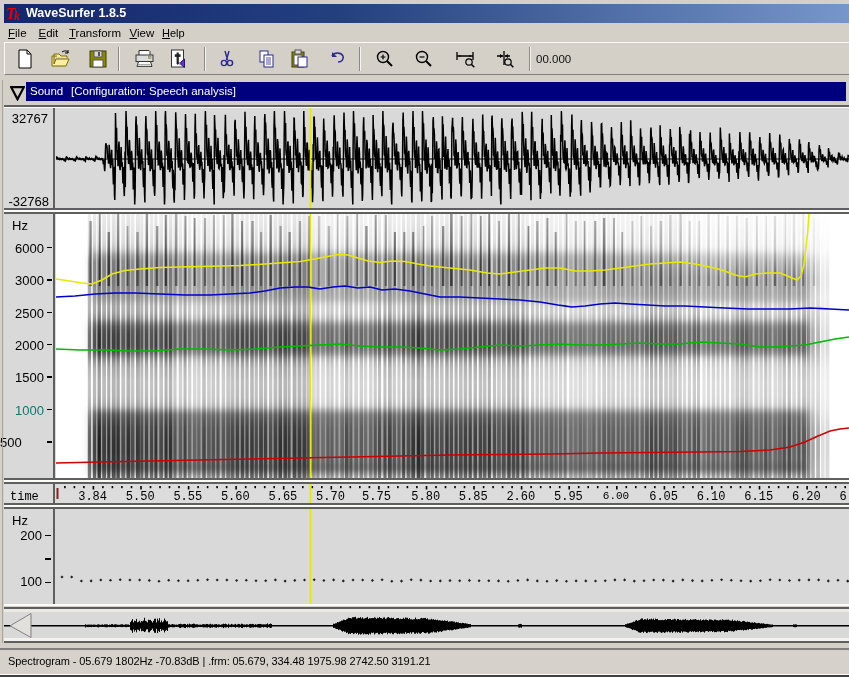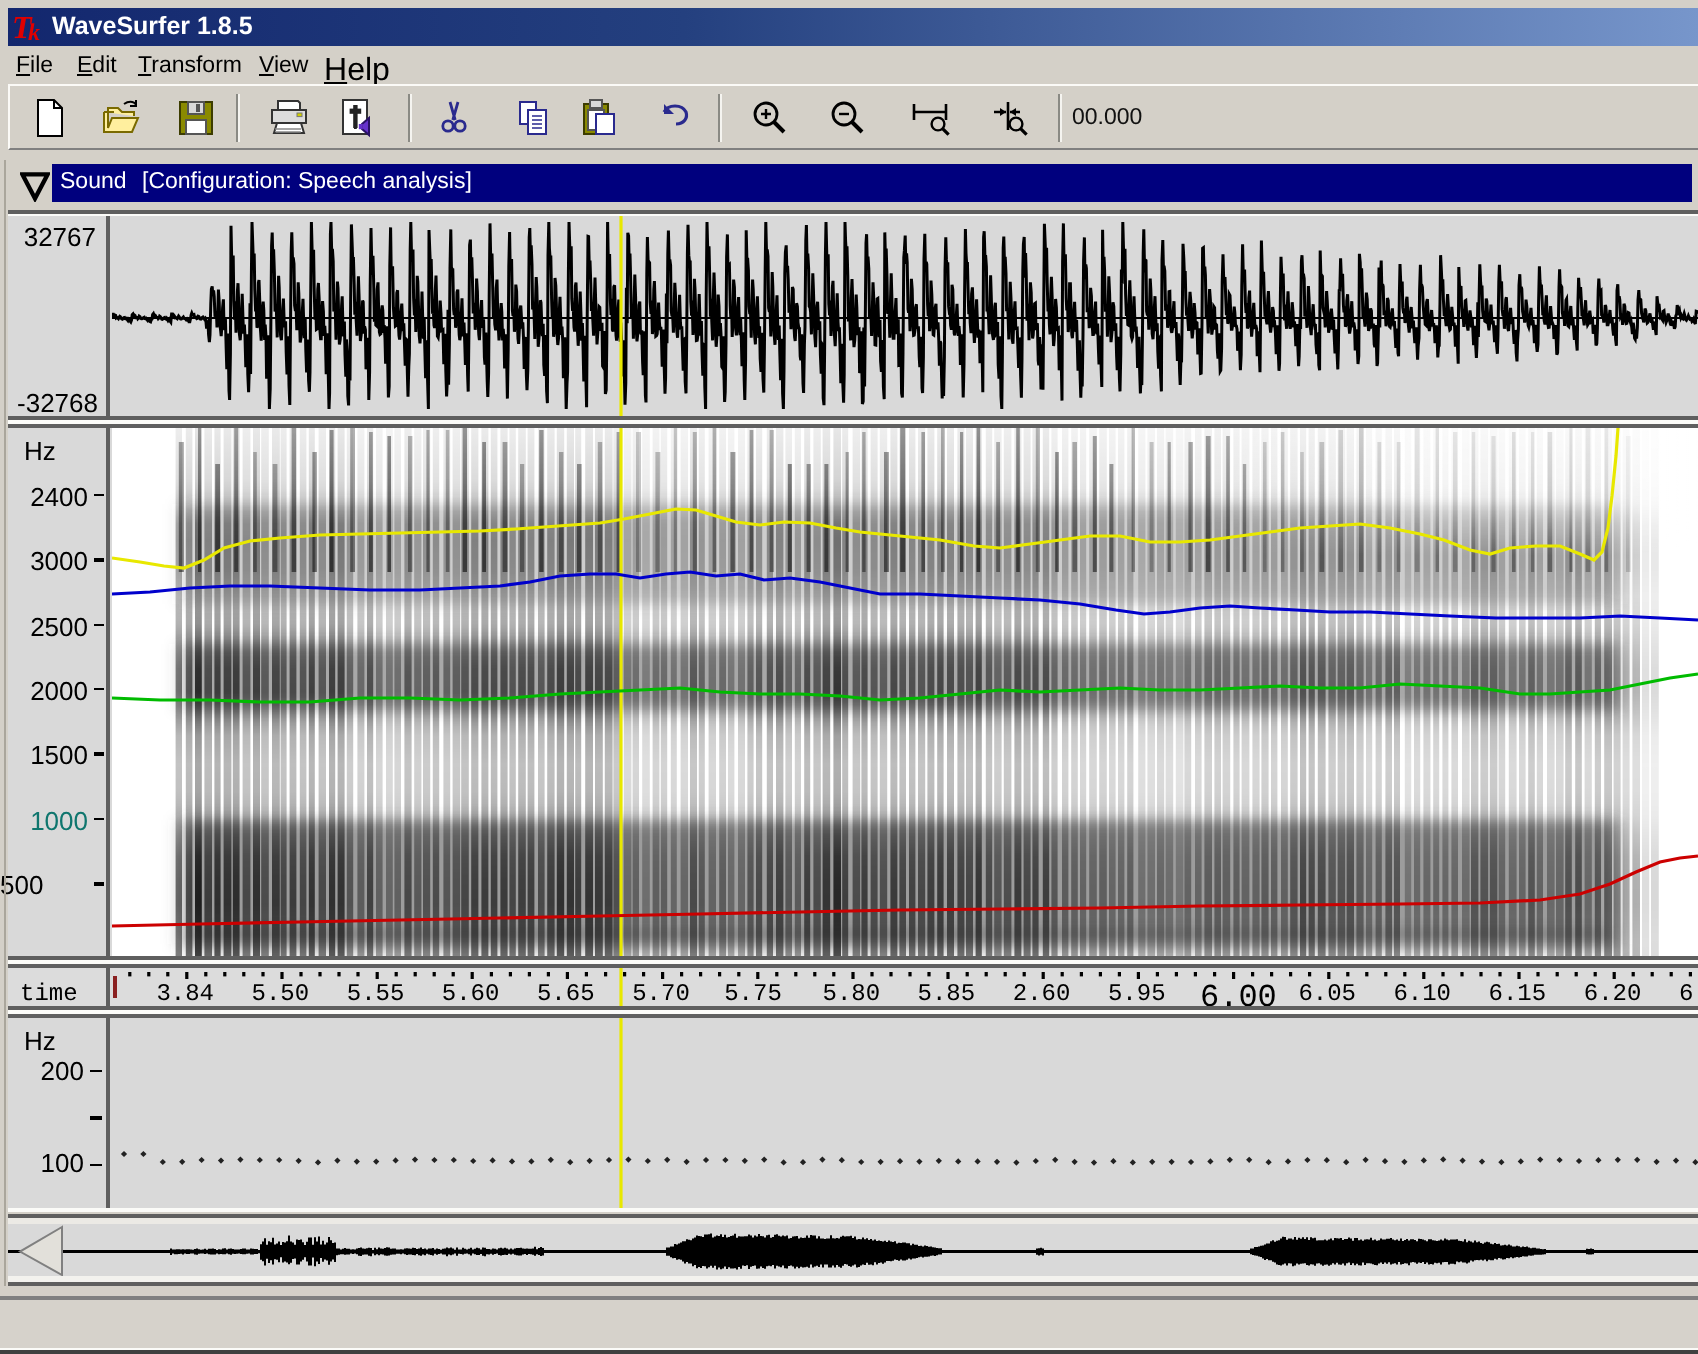--- a/index.html
+++ b/index.html
@@ -9,21 +9,21 @@
 <div class="abs" style="left:4px;top:4px;width:845px;height:19px;background:linear-gradient(to right,#13276e,#24407f 40%,#7796cb);"></div>
 <svg class="abs" style="left:6px;top:5px;" width="17" height="17" viewBox="0 0 17 17">
 <text x="0" y="14" font-family="Liberation Serif,serif" font-style="italic" font-weight="bold" font-size="16" fill="#e00000">T</text>
 <text x="8" y="15" font-family="Liberation Serif,serif" font-style="italic" font-weight="bold" font-size="12" fill="#e00000">k</text>
 </svg>
 <div class="abs" style="left:26px;top:6px;font-size:12.5px;font-weight:bold;color:#fff;">WaveSurfer 1.8.5</div>
 <div class="abs" style="left:8px;top:27px;font-size:11.5px;color:#000;"><span style="text-decoration:underline">F</span>ile</div>
     <div class="abs" style="left:38.5px;top:27px;font-size:11.5px;color:#000;"><span style="text-decoration:underline">E</span>dit</div>
     <div class="abs" style="left:69px;top:27px;font-size:11.5px;color:#000;"><span style="text-decoration:underline">T</span>ransform</div>
     <div class="abs" style="left:129.5px;top:27px;font-size:11.5px;color:#000;"><span style="text-decoration:underline">V</span>iew</div>
-    <div class="abs" style="left:162px;top:27px;font-size:16px;color:#000;text-align:center;"><span style="text-decoration:underline">H</span>elp</div>
+    <div class="abs" style="left:162px;top:27px;font-size:11px;color:#000;text-align:center;"><span style="text-decoration:underline">H</span>elp</div>
 <div class="abs" style="left:4px;top:42px;width:845px;height:31px;background:#d4d0c8;border-top:1px solid #fbfaf7;border-left:1px solid #fbfaf7;border-bottom:1px solid #808080;"></div>
 <div class="abs" style="left:118px;top:47px;width:1px;height:24px;background:#8a8a84;"></div>
     <div class="abs" style="left:119px;top:47px;width:1px;height:24px;background:#f5f4f0;"></div>
     <div class="abs" style="left:204px;top:47px;width:1px;height:24px;background:#8a8a84;"></div>
     <div class="abs" style="left:205px;top:47px;width:1px;height:24px;background:#f5f4f0;"></div>
     <div class="abs" style="left:358.5px;top:47px;width:1px;height:24px;background:#8a8a84;"></div>
     <div class="abs" style="left:359.5px;top:47px;width:1px;height:24px;background:#f5f4f0;"></div>
     <div class="abs" style="left:529px;top:47px;width:1px;height:24px;background:#8a8a84;"></div>
     <div class="abs" style="left:530px;top:47px;width:1px;height:24px;background:#f5f4f0;"></div>
     <svg class="abs" style="left:13.7px;top:48px;" width="22" height="22" viewBox="0 0 22 22">
@@ -116,21 +116,21 @@
 <line x1="0" y1="51" x2="793" y2="51" stroke="#000" stroke-width="1"></line>
 <path d="M0.0 51.3L0.3 49.1L0.7 49.1L1.0 49.9L1.4 49.5L1.8 49.7L2.1 51.0L2.5 50.7L2.8 51.0L3.2 51.4L3.5 50.8L3.9 50.2L4.2 50.4L4.5 51.1L4.9 51.5L5.2 51.6L5.6 51.1L5.9 50.8L6.3 50.7L6.6 51.3L7.0 51.4L7.3 51.2L7.7 51.9L8.0 52.3L8.4 51.5L8.7 51.8L9.1 52.6L9.4 53.0L9.8 51.9L10.1 49.4L10.5 49.0L10.8 49.7L11.2 49.5L11.5 49.7L11.9 50.8L12.2 50.7L12.6 50.7L12.9 51.4L13.3 51.0L13.6 50.1L14.0 50.4L14.3 51.1L14.7 51.4L15.0 51.4L15.4 51.2L15.7 50.8L16.1 50.6L16.4 51.3L16.8 51.4L17.1 51.2L17.5 51.8L17.8 52.2L18.2 51.6L18.6 51.5L18.9 52.7L19.3 52.9L19.6 51.9L20.0 51.6L20.3 49.3L20.7 48.8L21.0 49.7L21.4 49.5L21.7 49.7L22.1 50.6L22.4 50.7L22.8 50.7L23.1 51.3L23.5 50.9L23.8 50.1L24.2 50.4L24.5 51.0L24.9 51.6L25.2 51.7L25.6 51.4L25.9 50.9L26.3 50.7L26.6 51.3L27.0 51.5L27.3 51.1L27.7 51.8L28.0 52.3L28.4 51.7L28.7 51.4L29.1 52.7L29.4 53.1L29.8 49.0L30.1 49.0L30.5 49.9L30.8 49.5L31.2 50.0L31.5 50.9L31.9 50.8L32.2 51.1L32.6 51.4L32.9 50.8L33.3 50.0L33.6 50.4L34.0 51.2L34.3 51.5L34.7 51.5L35.0 51.2L35.4 50.8L35.7 50.5L36.1 51.2L36.4 51.3L36.8 51.3L37.1 52.0L37.5 52.1L37.8 51.4L38.2 51.7L38.5 52.9L38.9 52.9L39.2 51.6L39.6 49.3L39.9 48.5L40.3 49.4L40.6 49.5L41.0 49.3L41.3 50.8L41.7 50.8L42.0 50.7L42.4 51.3L42.7 51.2L43.1 50.1L43.4 50.2L43.8 50.8L44.1 51.5L44.5 51.6L44.8 51.4L45.2 50.7L45.5 50.5L45.9 51.0L46.2 51.5L46.6 51.1L46.9 51.9L47.3 56.3L47.6 54.1L48.0 53.3L48.3 59.5L48.7 63.1L49.0 59.3L49.4 43.7L49.7 36.5L50.1 35.2L50.4 40.0L50.8 37.2L51.1 40.0L51.5 50.3L51.8 49.7L52.2 47.6L52.5 55.7L52.9 48.5L53.2 36.8L53.6 43.0L53.9 53.9L54.3 57.2L54.6 60.1L55.0 53.8L55.3 45.9L55.7 41.7L56.0 55.1L56.4 57.0L56.7 51.3L57.1 66.5L57.4 76.6L57.8 58.8L58.1 62.6L58.5 87.4L58.8 92.0L59.2 68.9L59.5 4.9L59.9 24.0L60.2 23.6L60.6 19.7L60.9 42.4L61.3 51.9L61.6 42.6L62.0 58.3L62.3 54.6L62.7 37.5L63.0 33.6L63.4 45.3L63.7 58.9L64.1 62.1L64.4 57.9L64.8 51.4L65.1 38.9L65.5 51.8L65.8 58.8L66.2 54.3L66.5 60.3L66.9 75.6L67.2 64.1L67.6 59.1L67.9 79.1L68.3 88.1L68.6 78.0L69.0 43.6L69.3 79.0L69.7 29.1L70.0 3.0L70.4 14.6L70.7 24.2L71.1 18.7L71.4 36.9L71.8 47.7L72.1 45.4L72.5 55.8L72.8 55.2L73.2 33.3L73.5 32.0L73.9 43.3L74.2 56.4L74.6 62.3L74.9 57.2L75.2 47.5L75.6 42.8L75.9 47.2L76.3 62.0L76.6 54.3L77.0 60.3L77.3 81.4L77.7 69.4L78.0 59.6L78.4 76.6L78.7 96.5L79.1 86.4L79.4 57.1L79.8 14.9L80.1 8.3L80.5 25.2L80.8 16.7L81.2 28.7L81.5 47.8L81.9 46.4L82.2 47.2L82.6 60.7L82.9 46.7L83.3 29.9L83.6 35.8L84.0 54.2L84.3 59.9L84.7 62.1L85.0 55.7L85.4 45.9L85.7 41.3L86.1 53.5L86.4 55.7L86.8 52.7L87.1 68.1L87.5 79.2L87.8 60.1L88.2 64.0L88.5 84.7L88.9 94.5L89.2 60.6L89.6 17.7L89.9 8.1L90.3 23.5L90.6 20.7L91.0 23.8L91.3 44.7L91.7 47.5L92.0 44.2L92.4 57.1L92.7 49.5L93.1 33.2L93.4 38.5L93.8 52.8L94.1 63.2L94.5 60.9L94.8 57.0L95.2 47.0L95.5 41.4L95.9 55.0L96.2 61.1L96.6 51.3L96.9 66.8L97.3 78.2L97.6 61.8L98.0 65.1L98.3 82.4L98.7 87.9L99.0 78.0L99.4 34.7L99.7 3.0L100.1 19.1L100.4 24.9L100.8 16.9L101.1 36.8L101.5 51.9L101.8 41.7L102.2 56.7L102.5 56.5L102.9 36.6L103.2 33.5L103.6 41.9L103.9 56.5L104.3 61.4L104.6 61.4L105.0 47.4L105.3 42.6L105.7 47.8L106.0 60.0L106.4 54.9L106.7 60.3L107.1 79.1L107.4 69.3L107.8 58.6L108.1 77.4L108.5 96.5L108.8 88.5L109.2 9.0L109.5 3.0L109.9 20.6L110.2 16.4L110.6 22.6L110.9 47.8L111.3 44.4L111.6 44.7L112.0 61.8L112.3 45.7L112.7 32.8L113.0 36.0L113.4 53.6L113.7 64.2L114.1 61.8L114.4 57.6L114.8 44.9L115.1 40.2L115.5 57.2L115.8 60.2L116.2 52.8L116.5 69.4L116.9 80.4L117.2 61.7L117.6 67.3L117.9 90.1L118.3 94.7L118.6 72.9L119.0 82.3L119.3 44.1L119.7 4.2L120.0 12.2L120.4 22.9L120.7 20.5L121.1 34.4L121.4 49.4L121.8 42.9L122.1 52.4L122.5 59.8L122.8 45.3L123.2 30.2L123.5 39.0L123.9 52.6L124.2 62.5L124.6 59.3L124.9 54.1L125.3 42.3L125.6 42.9L126.0 58.8L126.3 55.2L126.7 56.9L127.0 76.6L127.4 73.5L127.7 60.9L128.1 67.4L128.4 92.0L128.8 78.1L129.1 35.1L129.5 6.0L129.8 20.6L130.2 29.3L130.5 19.9L130.9 36.1L131.2 52.9L131.6 47.0L131.9 54.5L132.3 54.9L132.6 36.7L133.0 33.2L133.3 45.9L133.7 58.0L134.0 59.2L134.4 58.9L134.7 48.1L135.1 44.7L135.4 47.2L135.8 58.4L136.1 54.6L136.5 61.2L136.8 73.8L137.2 69.0L137.5 55.1L137.9 75.1L138.2 90.7L138.6 85.1L138.9 24.9L139.3 5.7L139.6 27.7L140.0 27.8L140.3 25.2L140.7 45.6L141.0 50.4L141.4 48.2L141.7 55.1L142.1 54.8L142.4 38.5L142.8 37.1L143.1 51.5L143.5 59.8L143.8 61.8L144.2 57.6L144.5 47.9L144.9 43.8L145.2 51.0L145.6 57.6L145.9 53.7L146.3 65.8L146.6 74.8L147.0 61.5L147.3 61.8L147.7 79.3L148.0 90.4L148.4 75.4L148.7 68.7L149.1 17.0L149.4 3.0L149.8 21.5L150.1 21.1L150.5 16.7L150.8 41.0L151.2 49.7L151.5 41.6L151.9 58.0L152.2 52.5L152.6 29.9L152.9 32.8L153.3 47.4L153.6 59.7L154.0 63.7L154.3 57.9L154.7 50.1L155.0 37.8L155.4 53.1L155.7 61.4L156.1 51.0L156.4 65.9L156.8 81.1L157.1 66.3L157.5 62.1L157.8 82.5L158.2 96.5L158.5 7.0L158.9 17.6L159.2 25.0L159.6 21.5L159.9 35.9L160.3 48.9L160.6 45.1L161.0 54.7L161.3 56.0L161.7 36.3L162.0 29.8L162.4 45.9L162.7 60.0L163.1 60.7L163.4 57.9L163.8 51.9L164.1 42.3L164.5 49.0L164.8 58.2L165.2 57.1L165.5 56.9L165.9 74.1L166.2 66.9L166.6 58.9L166.9 77.1L167.3 90.2L167.6 83.4L168.0 46.9L168.3 84.4L168.7 63.7L169.0 26.0L169.4 6.7L169.7 25.7L170.1 26.7L170.4 26.8L170.8 46.6L171.1 49.5L171.5 46.0L171.8 55.9L172.2 51.5L172.5 38.1L172.9 36.8L173.2 49.5L173.6 59.5L173.9 62.1L174.3 59.4L174.6 50.0L175.0 41.1L175.3 52.5L175.7 60.2L176.0 53.3L176.4 64.2L176.7 74.5L177.1 65.6L177.4 58.6L177.8 79.3L178.1 87.8L178.5 55.1L178.8 14.5L179.2 11.8L179.5 29.1L179.9 20.7L180.2 30.8L180.6 48.7L180.9 43.4L181.3 45.7L181.6 56.9L182.0 50.5L182.3 31.3L182.7 37.8L183.0 51.0L183.4 59.3L183.7 62.1L184.1 53.1L184.4 47.5L184.8 42.0L185.1 54.1L185.5 55.8L185.8 51.6L186.2 70.7L186.5 74.3L186.9 58.3L187.2 67.2L187.6 82.5L187.9 90.5L188.3 78.7L188.6 39.9L189.0 3.7L189.3 18.6L189.7 22.4L190.0 18.8L190.4 37.1L190.7 50.8L191.1 45.2L191.4 54.2L191.8 57.1L192.1 36.2L192.5 31.8L192.8 45.4L193.2 56.5L193.5 62.2L193.9 58.5L194.2 49.3L194.6 43.5L194.9 47.9L195.3 62.2L195.6 56.4L196.0 61.2L196.3 76.2L196.7 70.4L197.0 59.2L197.4 75.6L197.7 91.3L198.1 66.2L198.4 25.3L198.8 8.0L199.1 26.9L199.5 23.8L199.8 21.5L200.2 47.3L200.5 49.9L200.9 46.8L201.2 57.9L201.6 54.1L201.9 34.3L202.3 37.6L202.6 51.3L203.0 61.3L203.3 63.9L203.7 56.3L204.0 46.8L204.4 44.8L204.7 50.3L205.1 56.3L205.4 53.1L205.8 62.2L206.1 76.5L206.5 61.1L206.8 61.2L207.2 80.1L207.5 87.1L207.9 77.2L208.2 54.7L208.6 10.7L208.9 6.0L209.3 24.3L209.6 14.6L210.0 24.4L210.3 46.7L210.7 43.6L211.0 48.2L211.4 61.5L211.7 45.8L212.1 30.5L212.4 35.5L212.8 50.9L213.1 65.4L213.5 61.1L213.8 56.5L214.2 42.1L214.5 43.3L214.9 54.9L215.2 60.1L215.6 53.9L215.9 74.5L216.3 80.0L216.6 59.5L217.0 68.0L217.3 87.5L217.7 93.6L218.0 19.5L218.4 3.0L218.7 16.0L219.1 21.8L219.4 19.8L219.8 41.1L220.1 51.0L220.5 46.6L220.8 60.4L221.2 57.8L221.5 31.0L221.9 34.8L222.2 45.1L222.6 60.3L222.9 64.5L223.3 60.8L223.6 48.9L224.0 40.4L224.3 50.3L224.7 59.4L225.0 55.3L225.4 63.2L225.7 81.1L226.1 66.1L226.4 60.6L226.8 80.9L227.1 96.5L227.5 83.9L227.8 77.8L228.2 28.6L228.5 3.0L228.9 15.8L229.2 24.1L229.6 15.1L229.9 41.2L230.3 47.5L230.6 44.8L231.0 55.7L231.3 57.8L231.7 34.9L232.0 33.3L232.4 45.0L232.7 56.7L233.1 64.9L233.4 59.3L233.8 47.4L234.1 37.8L234.5 50.0L234.8 62.3L235.2 53.5L235.5 64.3L235.9 82.7L236.2 72.7L236.6 59.9L236.9 78.9L237.3 95.6L237.6 50.4L238.0 10.2L238.3 10.3L238.7 28.9L239.0 22.3L239.4 34.1L239.7 47.5L240.1 44.8L240.4 51.7L240.8 59.9L241.1 43.9L241.5 30.8L241.8 41.3L242.2 53.2L242.5 64.2L242.9 58.5L243.2 54.7L243.6 45.4L243.9 45.7L244.3 57.3L244.6 56.3L245.0 53.4L245.3 75.0L245.7 75.7L246.0 57.5L246.4 69.2L246.7 89.0L247.1 87.1L247.4 62.8L247.8 3.0L248.1 20.4L248.5 24.0L248.8 19.0L249.2 42.6L249.5 49.5L249.9 41.4L250.2 56.9L250.6 57.7L250.9 35.4L251.3 34.6L251.6 45.1L252.0 59.6L252.3 62.3L252.7 59.2L253.0 47.8L253.4 41.8L253.7 48.0L254.1 62.9L254.4 53.3L254.8 62.2L255.1 80.2L255.5 65.1L255.8 62.2L256.2 80.2L256.5 94.3L256.9 83.3L257.2 35.9L257.6 53.6L257.9 8.4L258.3 10.0L258.6 23.7L259.0 18.8L259.3 30.6L259.7 51.3L260.0 45.6L260.4 47.2L260.7 61.3L261.1 42.4L261.4 29.3L261.8 40.6L262.1 56.6L262.5 62.7L262.8 59.7L263.2 54.8L263.5 44.6L263.9 42.8L264.2 58.0L264.6 59.1L264.9 57.1L265.3 73.1L265.6 79.6L266.0 57.7L266.3 66.2L266.7 89.8L267.0 93.2L267.4 28.7L267.7 10.5L268.1 24.0L268.4 22.7L268.8 23.3L269.1 43.0L269.5 48.9L269.8 42.3L270.2 59.0L270.5 56.3L270.9 36.8L271.2 32.5L271.6 45.0L271.9 60.1L272.3 59.8L272.6 59.0L273.0 50.9L273.3 43.3L273.7 53.0L274.0 57.0L274.4 55.5L274.7 58.9L275.1 75.3L275.4 63.1L275.8 56.8L276.1 75.3L276.5 88.8L276.8 80.8L277.2 38.8L277.5 63.6L277.9 19.3L278.2 7.3L278.6 23.6L278.9 21.7L279.3 24.7L279.6 47.5L280.0 50.1L280.3 48.9L280.7 58.3L281.0 49.0L281.4 33.4L281.7 38.9L282.1 50.8L282.4 57.5L282.8 60.9L283.1 53.6L283.5 49.0L283.8 39.4L284.2 53.1L284.5 56.8L284.9 55.2L285.2 64.8L285.6 77.4L285.9 61.7L286.3 61.4L286.6 82.9L287.0 88.7L287.3 65.6L287.7 18.7L288.0 4.4L288.4 19.7L288.7 22.5L289.1 22.7L289.4 42.8L289.8 49.8L290.1 42.3L290.5 59.5L290.8 54.8L291.2 31.4L291.5 36.5L291.9 51.5L292.2 62.3L292.6 62.2L292.9 59.9L293.3 49.2L293.6 39.0L294.0 54.0L294.3 59.8L294.7 52.5L295.0 67.8L295.4 79.9L295.7 64.1L296.1 64.4L296.4 85.3L296.8 96.5L297.1 41.3L297.5 3.0L297.8 14.7L298.2 24.6L298.5 15.2L298.9 32.7L299.2 50.4L299.6 41.4L299.9 52.9L300.3 62.2L300.6 42.7L301.0 28.3L301.4 39.8L301.7 57.2L302.1 65.4L302.4 61.0L302.8 53.9L303.1 39.3L303.5 45.0L303.8 60.1L304.2 53.5L304.5 59.0L304.9 75.4L305.2 75.9L305.6 60.1L305.9 75.3L306.3 93.0L306.6 88.1L307.0 63.7L307.3 20.5L307.7 9.2L308.0 27.9L308.4 24.6L308.7 24.3L309.1 45.0L309.4 50.9L309.8 45.2L310.1 60.5L310.5 52.5L310.8 31.8L311.2 35.5L311.5 50.7L311.9 57.1L312.2 59.6L312.6 56.2L312.9 45.4L313.3 40.5L313.6 52.5L314.0 59.6L314.3 50.8L314.7 62.9L315.0 75.1L315.4 61.4L315.7 58.1L316.1 82.3L316.4 92.0L316.8 72.0L317.1 7.1L317.5 24.5L317.8 20.9L318.2 27.2L318.5 45.2L318.9 49.1L319.2 46.1L319.6 60.9L319.9 48.7L320.3 31.8L320.6 36.5L321.0 50.5L321.3 59.5L321.7 64.2L322.0 53.2L322.4 45.6L322.7 40.2L323.1 52.4L323.4 61.0L323.8 55.1L324.1 71.4L324.5 77.9L324.8 58.4L325.2 65.5L325.5 81.5L325.9 88.3L326.2 67.1L326.6 26.6L326.9 3.0L327.3 20.1L327.6 16.7L328.0 20.1L328.3 45.9L328.7 48.0L329.0 45.0L329.4 60.2L329.7 51.1L330.1 28.0L330.4 35.2L330.8 53.2L331.1 59.3L331.5 64.4L331.8 56.8L332.2 45.9L332.5 39.6L332.9 56.0L333.2 62.0L333.6 54.8L333.9 67.9L334.3 82.1L334.6 65.8L335.0 61.4L335.3 88.6L335.7 96.5L336.0 77.3L336.4 28.6L336.7 18.0L337.1 14.7L337.4 25.9L337.8 24.9L338.1 31.5L338.5 48.3L338.8 46.7L339.2 46.5L339.5 56.6L339.9 45.2L340.2 35.5L340.6 36.6L340.9 53.1L341.3 60.5L341.6 62.5L342.0 55.0L342.3 43.6L342.7 45.2L343.0 53.3L343.4 56.1L343.7 56.2L344.1 70.2L344.4 72.2L344.8 59.1L345.1 65.6L345.5 83.9L345.8 88.5L346.2 64.4L346.5 55.5L346.9 12.3L347.2 4.5L347.6 26.3L347.9 18.8L348.3 26.0L348.6 45.2L349.0 45.8L349.3 48.0L349.7 59.2L350.0 46.8L350.4 28.6L350.7 36.5L351.1 50.0L351.4 59.9L351.8 65.6L352.1 56.5L352.5 44.9L352.8 42.9L353.2 53.0L353.5 56.9L353.9 52.6L354.2 69.5L354.6 78.9L354.9 63.8L355.3 64.5L355.6 91.1L356.0 94.6L356.3 67.8L356.7 19.9L357.0 3.0L357.4 19.7L357.7 20.3L358.1 19.1L358.4 44.0L358.8 49.7L359.1 42.3L359.5 60.0L359.8 53.9L360.2 35.6L360.5 32.4L360.9 49.0L361.2 59.1L361.6 65.1L361.9 56.6L362.3 49.1L362.6 38.6L363.0 53.0L363.3 57.5L363.7 55.7L364.0 65.4L364.4 83.6L364.7 65.2L365.1 64.0L365.4 83.5L365.8 93.4L366.1 79.2L366.5 3.0L366.8 12.7L367.2 20.0L367.5 15.2L367.9 30.1L368.2 52.8L368.6 43.7L368.9 50.8L369.3 62.2L369.6 41.3L370.0 31.5L370.3 40.9L370.7 59.6L371.0 65.6L371.4 62.0L371.7 54.4L372.1 39.3L372.4 45.5L372.8 59.5L373.1 56.8L373.5 56.6L373.8 78.5L374.2 77.0L374.5 57.6L374.9 74.0L375.2 94.0L375.6 92.6L375.9 55.8L376.3 85.2L376.6 56.7L377.0 13.5L377.3 9.1L377.7 26.8L378.0 20.3L378.4 26.4L378.7 49.0L379.1 48.4L379.4 49.0L379.8 60.0L380.1 49.4L380.5 33.2L380.8 39.5L381.2 50.4L381.5 64.4L381.9 64.5L382.2 53.0L382.6 41.4L382.9 41.2L383.3 54.2L383.6 60.6L384.0 51.9L384.3 72.6L384.7 78.0L385.0 62.0L385.4 66.7L385.7 85.5L386.1 91.6L386.4 8.2L386.8 24.8L387.1 16.3L387.5 30.5L387.8 48.9L388.2 47.3L388.5 47.1L388.9 60.8L389.2 44.1L389.6 28.6L389.9 39.4L390.3 56.1L390.6 61.1L391.0 61.1L391.3 52.2L391.7 45.9L392.0 41.0L392.4 59.0L392.7 56.5L393.1 51.6L393.4 74.6L393.8 74.4L394.1 58.8L394.5 67.0L394.8 88.7L395.2 90.7L395.5 68.4L395.9 20.8L396.2 17.1L396.6 9.8L396.9 24.0L397.3 18.7L397.6 23.1L398.0 46.6L398.3 48.4L398.7 44.4L399.0 57.6L399.4 48.6L399.7 31.4L400.1 36.7L400.4 51.1L400.8 59.7L401.1 59.6L401.5 57.1L401.8 45.7L402.2 44.1L402.5 55.4L402.9 56.0L403.2 55.1L403.6 70.4L403.9 75.6L404.3 60.5L404.6 61.4L405.0 86.1L405.3 88.5L405.7 70.3L406.0 21.6L406.4 8.9L406.7 26.0L407.1 22.9L407.4 24.1L407.8 44.2L408.1 50.1L408.5 43.3L408.8 57.6L409.2 53.4L409.5 32.3L409.9 39.2L410.2 49.0L410.6 59.3L410.9 59.5L411.3 54.0L411.6 45.8L412.0 43.9L412.3 55.4L412.7 56.5L413.0 53.2L413.4 62.5L413.7 74.9L414.1 62.6L414.4 63.5L414.8 81.0L415.1 91.2L415.5 75.7L415.8 90.0L416.2 70.1L416.5 26.9L416.9 10.7L417.2 21.7L417.6 25.9L417.9 23.2L418.3 45.2L418.6 47.7L419.0 47.2L419.3 54.7L419.7 56.9L420.0 34.4L420.4 36.7L420.7 49.5L421.1 58.7L421.4 59.6L421.8 56.2L422.1 50.9L422.5 43.9L422.8 52.3L423.2 60.0L423.5 55.1L423.9 59.9L424.2 74.5L424.6 67.2L424.9 59.1L425.3 75.0L425.6 90.7L426.0 74.1L426.3 38.3L426.7 6.5L427.0 18.7L427.4 25.0L427.7 23.0L428.1 39.6L428.4 49.1L428.8 42.4L429.1 53.3L429.5 58.6L429.8 38.9L430.2 35.7L430.5 44.1L430.9 57.9L431.2 63.4L431.6 56.4L431.9 51.6L432.3 41.7L432.6 50.4L433.0 60.8L433.3 56.9L433.7 59.8L434.0 73.6L434.4 67.5L434.7 57.3L435.1 70.5L435.4 88.1L435.8 10.6L436.1 7.6L436.5 21.2L436.8 19.6L437.2 25.3L437.5 47.0L437.9 47.0L438.2 49.1L438.6 59.1L438.9 50.0L439.3 29.7L439.6 39.2L440.0 53.2L440.3 59.5L440.7 62.0L441.0 57.1L441.4 45.2L441.7 43.4L442.1 58.8L442.4 58.3L442.8 53.0L443.1 74.2L443.5 81.3L443.8 60.1L444.2 67.7L444.5 90.2L444.9 96.5L445.2 69.5L445.6 16.0L445.9 10.3L446.3 25.8L446.6 20.4L447.0 28.8L447.3 47.6L447.7 45.9L448.0 48.6L448.4 61.7L448.7 50.8L449.1 32.9L449.4 39.2L449.8 48.8L450.1 61.8L450.5 63.9L450.8 54.3L451.2 47.2L451.5 42.7L451.9 57.0L452.2 56.2L452.6 56.1L452.9 64.5L453.3 76.0L453.6 60.9L454.0 62.0L454.3 79.6L454.7 90.9L455.0 71.1L455.4 27.4L455.7 14.1L456.1 10.5L456.4 30.8L456.8 18.5L457.1 28.5L457.5 52.4L457.8 43.9L458.2 48.8L458.5 62.1L458.9 45.3L459.2 33.2L459.6 38.3L459.9 52.4L460.3 61.2L460.6 59.5L461.0 51.9L461.3 43.9L461.7 43.6L462.0 57.0L462.4 54.3L462.7 53.7L463.1 72.3L463.4 74.6L463.8 60.5L464.1 67.0L464.5 86.7L464.8 84.0L465.2 64.1L465.5 86.9L465.9 41.9L466.2 3.9L466.6 13.9L466.9 24.4L467.3 15.9L467.6 33.5L468.0 47.7L468.3 41.6L468.7 54.4L469.0 59.2L469.4 39.0L469.7 30.4L470.1 41.4L470.4 55.3L470.8 65.0L471.1 61.8L471.5 53.4L471.8 41.5L472.2 45.9L472.5 56.5L472.9 56.2L473.2 56.0L473.6 77.1L473.9 75.7L474.3 59.7L474.6 71.2L475.0 92.3L475.3 23.0L475.7 3.7L476.0 22.0L476.4 21.8L476.7 19.1L477.1 41.1L477.4 47.2L477.8 44.1L478.1 58.0L478.5 54.2L478.8 33.9L479.2 33.9L479.5 45.7L479.9 59.4L480.2 61.1L480.6 55.2L480.9 49.2L481.3 42.9L481.6 51.2L482.0 57.9L482.3 51.9L482.7 65.9L483.0 77.3L483.4 66.2L483.7 62.1L484.1 81.2L484.4 90.9L484.8 77.7L485.1 85.2L485.5 59.2L485.8 22.3L486.2 10.7L486.5 31.6L486.9 24.3L487.2 26.2L487.6 48.1L487.9 45.8L488.3 47.5L488.6 56.1L489.0 52.5L489.3 35.9L489.7 40.1L490.0 52.2L490.4 59.3L490.7 59.3L491.1 57.6L491.4 47.5L491.8 42.8L492.1 56.3L492.5 59.1L492.8 53.8L493.2 66.5L493.5 74.2L493.9 59.8L494.2 60.9L494.6 76.8L494.9 85.5L495.3 6.9L495.6 26.3L496.0 20.4L496.3 27.2L496.7 47.8L497.0 45.3L497.4 45.6L497.7 60.4L498.1 46.4L498.4 30.1L498.8 38.8L499.1 50.5L499.5 63.1L499.8 60.1L500.2 55.6L500.5 43.2L500.9 45.2L501.2 54.8L501.6 57.4L501.9 53.6L502.3 69.9L502.6 77.1L503.0 60.5L503.3 61.4L503.7 81.2L504.0 87.7L504.4 68.7L504.7 26.8L505.1 33.9L505.4 3.0L505.8 18.1L506.1 24.2L506.5 16.4L506.8 39.0L507.2 50.0L507.5 44.5L507.9 54.3L508.2 54.5L508.6 40.1L508.9 32.2L509.3 43.7L509.6 60.0L510.0 61.5L510.3 60.6L510.7 48.7L511.0 40.1L511.4 51.3L511.7 57.8L512.1 55.3L512.4 60.6L512.8 76.0L513.1 69.4L513.5 60.4L513.8 76.3L514.2 88.7L514.5 80.2L514.9 84.6L515.2 62.2L515.6 18.6L515.9 6.6L516.3 28.2L516.6 22.0L517.0 22.3L517.3 47.5L517.7 49.8L518.0 44.9L518.4 56.9L518.7 50.5L519.1 31.3L519.4 36.5L519.8 48.4L520.1 58.9L520.5 61.6L520.8 56.5L521.2 45.4L521.5 40.1L521.9 52.1L522.2 57.5L522.6 53.6L522.9 67.7L523.3 76.4L523.6 61.3L524.0 60.6L524.3 79.6L524.7 87.7L525.0 21.9L525.4 12.0L525.7 25.5L526.1 25.5L526.4 27.5L526.8 47.4L527.1 46.0L527.5 44.3L527.8 55.9L528.2 51.1L528.5 37.8L528.9 37.7L529.2 51.9L529.6 57.2L529.9 58.4L530.3 56.0L530.6 47.5L531.0 42.6L531.3 54.7L531.7 55.8L532.0 53.0L532.4 63.4L532.7 72.5L533.1 58.8L533.4 60.2L533.8 77.9L534.1 84.5L534.5 70.4L534.8 70.9L535.2 44.0L535.5 13.9L535.9 21.2L536.2 29.9L536.6 27.5L536.9 41.1L537.3 49.9L537.6 45.8L538.0 52.8L538.3 57.5L538.7 44.3L539.0 37.9L539.4 42.6L539.7 55.3L540.1 61.2L540.4 58.6L540.8 51.2L541.1 43.5L541.5 48.4L541.8 56.8L542.2 53.2L542.5 53.4L542.9 69.2L543.2 64.0L543.6 56.1L543.9 66.2L544.3 78.7L544.6 78.6L545.0 53.3L545.3 16.1L545.7 15.8L546.0 28.7L546.4 25.3L546.7 29.5L547.1 50.6L547.4 46.2L547.8 50.5L548.1 58.7L548.5 44.7L548.8 36.5L549.2 42.0L549.5 51.4L549.9 59.3L550.2 57.2L550.6 54.1L550.9 45.2L551.3 45.8L551.6 56.8L552.0 54.1L552.3 54.5L552.7 67.3L553.0 71.3L553.4 58.7L553.7 65.1L554.1 77.7L554.4 77.2L554.8 66.2L555.1 33.1L555.5 19.1L555.8 29.9L556.2 33.5L556.5 30.5L556.9 42.0L557.2 49.6L557.6 47.8L557.9 53.9L558.3 52.3L558.6 39.0L559.0 39.7L559.3 46.8L559.7 56.6L560.0 56.6L560.4 54.3L560.7 51.5L561.1 45.3L561.4 48.1L561.8 55.5L562.1 54.5L562.5 56.6L562.8 67.4L563.2 62.5L563.5 57.8L563.9 68.3L564.2 77.1L564.6 69.2L564.9 35.1L565.3 14.1L565.6 27.8L566.0 28.1L566.3 26.8L566.7 43.4L567.0 48.5L567.4 43.5L567.7 56.2L568.1 55.3L568.4 40.9L568.8 37.3L569.1 48.9L569.5 54.3L569.8 60.3L570.2 55.7L570.5 48.3L570.9 43.4L571.2 50.6L571.6 56.5L571.9 54.5L572.3 56.3L572.6 70.1L573.0 62.6L573.3 57.7L573.7 70.2L574.0 78.1L574.4 39.2L574.7 12.3L575.1 26.5L575.4 30.8L575.8 27.9L576.1 39.1L576.5 50.3L576.8 45.8L577.2 52.4L577.5 54.1L577.9 41.8L578.2 37.5L578.6 46.5L578.9 54.2L579.3 58.3L579.6 55.5L580.0 52.5L580.3 45.5L580.7 47.5L581.0 55.5L581.4 54.6L581.7 58.0L582.1 69.1L582.4 62.2L582.8 54.6L583.1 66.7L583.5 77.4L583.8 73.7L584.2 39.9L584.5 20.4L584.9 30.1L585.2 31.7L585.6 28.8L585.9 42.7L586.3 52.2L586.6 44.3L587.0 53.0L587.3 56.4L587.7 44.6L588.0 37.7L588.4 47.9L588.7 53.6L589.1 56.4L589.4 54.7L589.8 51.3L590.1 43.1L590.5 47.9L590.8 55.7L591.2 52.7L591.5 55.1L591.9 65.1L592.2 60.9L592.6 54.0L592.9 65.4L593.3 75.1L593.6 70.0L594.0 51.5L594.3 56.5L594.7 22.6L595.0 19.6L595.4 30.0L595.7 28.9L596.1 31.3L596.4 50.3L596.8 48.4L597.1 48.9L597.5 55.9L597.8 49.5L598.2 35.0L598.5 40.9L598.9 52.7L599.2 55.9L599.6 59.6L599.9 52.9L600.3 48.1L600.6 44.1L601.0 53.2L601.3 54.8L601.7 54.0L602.0 64.3L602.4 69.0L602.7 59.2L603.1 58.9L603.4 74.5L603.8 77.1L604.1 17.3L604.5 32.4L604.8 29.5L605.2 30.1L605.5 45.9L605.9 47.8L606.2 47.3L606.6 55.7L606.9 51.1L607.3 37.5L607.6 42.2L608.0 50.3L608.3 58.3L608.7 56.5L609.0 56.0L609.4 48.6L609.7 46.3L610.1 51.0L610.4 56.9L610.8 51.8L611.1 60.4L611.5 68.7L611.8 58.7L612.2 56.7L612.5 68.1L612.9 76.7L613.2 66.1L613.6 36.6L613.9 37.7L614.3 21.1L614.6 28.9L615.0 34.5L615.3 28.9L615.7 44.5L616.0 48.2L616.4 45.1L616.7 55.4L617.1 54.4L617.4 42.4L617.8 39.1L618.1 46.1L618.5 55.5L618.8 58.8L619.2 56.3L619.5 48.8L619.9 42.6L620.2 49.8L620.6 55.6L620.9 53.2L621.3 55.8L621.6 67.2L622.0 61.6L622.3 56.7L622.7 67.0L623.0 74.0L623.4 69.9L623.7 18.9L624.1 23.2L624.4 34.2L624.8 26.2L625.1 35.9L625.5 51.3L625.8 48.5L626.2 51.9L626.5 55.3L626.9 44.6L627.2 38.3L627.6 41.6L627.9 51.5L628.3 57.4L628.6 56.1L629.0 53.7L629.3 46.2L629.7 47.4L630.0 56.2L630.4 55.4L630.7 53.8L631.1 64.2L631.4 65.6L631.8 54.5L632.1 60.8L632.5 75.0L632.8 73.5L633.2 57.0L633.5 25.7L633.9 55.8L634.2 32.6L634.6 22.3L634.9 35.6L635.3 34.0L635.6 35.2L636.0 49.6L636.3 48.8L636.7 48.4L637.0 55.1L637.4 52.5L637.7 41.0L638.1 42.3L638.4 51.9L638.8 55.3L639.1 55.6L639.5 53.3L639.8 48.5L640.2 46.2L640.5 51.9L640.9 55.2L641.2 52.5L641.6 60.4L641.9 65.9L642.3 57.0L642.6 57.0L643.0 68.5L643.3 70.1L643.7 38.5L644.0 24.0L644.4 34.3L644.7 35.4L645.1 32.8L645.4 45.7L645.8 48.6L646.1 46.4L646.5 53.4L646.8 52.6L647.2 42.1L647.5 40.4L647.9 48.4L648.2 54.7L648.6 58.3L648.9 54.5L649.3 48.4L649.6 45.5L650.0 50.7L650.3 56.2L650.7 52.3L651.0 57.6L651.4 63.6L651.7 60.0L652.1 55.7L652.4 63.2L652.8 71.9L653.1 64.9L653.5 61.0L653.8 37.0L654.2 24.4L654.5 34.0L654.9 34.6L655.2 35.6L655.6 44.7L655.9 48.8L656.3 48.0L656.6 54.2L657.0 54.6L657.3 43.1L657.7 41.5L658.0 48.2L658.4 55.3L658.7 57.5L659.1 54.8L659.4 51.0L659.8 47.0L660.1 50.8L660.5 55.2L660.8 53.6L661.2 56.5L661.5 63.6L661.9 58.8L662.2 54.7L662.6 62.2L662.9 70.7L663.3 65.0L663.6 64.8L664.0 42.9L664.3 19.6L664.7 27.5L665.0 34.7L665.4 31.7L665.7 41.7L666.1 50.0L666.4 47.8L666.8 52.2L667.1 55.0L667.5 44.2L667.8 39.1L668.2 45.7L668.5 54.7L668.9 57.0L669.2 56.7L669.6 50.6L669.9 45.4L670.3 50.0L670.6 54.8L671.0 53.4L671.3 55.7L671.7 65.3L672.0 61.6L672.4 54.7L672.7 64.1L673.1 73.9L673.4 25.5L673.8 36.1L674.1 36.4L674.5 35.0L674.8 45.5L675.2 50.7L675.5 48.1L675.9 55.5L676.2 51.3L676.6 42.4L676.9 42.2L677.3 48.4L677.6 55.0L678.0 57.3L678.3 53.1L678.7 50.7L679.0 47.2L679.4 50.3L679.7 55.7L680.1 51.0L680.4 56.1L680.8 64.6L681.1 56.5L681.5 54.9L681.8 64.1L682.2 71.0L682.5 64.1L682.9 43.2L683.2 60.5L683.6 38.7L683.9 24.1L684.3 33.1L684.6 36.5L685.0 34.8L685.3 47.3L685.7 51.3L686.0 47.4L686.4 52.6L686.7 52.8L687.1 41.3L687.4 42.5L687.8 50.0L688.1 54.3L688.5 57.2L688.8 54.6L689.2 48.8L689.5 44.3L689.9 51.9L690.2 54.1L690.6 52.3L690.9 56.7L691.3 63.1L691.6 59.1L692.0 54.6L692.3 64.6L692.7 68.9L693.0 59.3L693.4 33.0L693.7 24.4L694.1 33.5L694.4 33.2L694.8 33.3L695.1 46.7L695.5 50.0L695.8 48.2L696.2 56.4L696.5 50.5L696.9 41.7L697.2 40.6L697.6 49.7L697.9 56.2L698.3 57.5L698.6 53.4L699.0 49.0L699.3 45.9L699.7 52.4L700.0 54.0L700.4 51.0L700.7 58.2L701.1 64.0L701.4 57.8L701.8 57.7L702.1 68.4L702.5 72.7L702.8 62.1L703.2 56.5L703.5 34.7L703.9 29.1L704.2 37.3L704.6 35.4L704.9 36.5L705.3 47.7L705.6 49.5L706.0 49.2L706.3 53.3L706.7 50.4L707.0 41.8L707.4 44.9L707.7 50.4L708.1 54.8L708.4 55.6L708.8 53.5L709.1 49.6L709.5 45.9L709.8 50.8L710.2 54.7L710.5 51.9L710.9 56.9L711.2 63.6L711.6 55.3L711.9 54.5L712.3 65.1L712.6 67.9L713.0 64.2L713.3 43.0L713.7 25.1L714.0 32.5L714.4 36.5L714.7 34.3L715.1 42.7L715.4 49.6L715.8 48.3L716.1 52.4L716.5 54.2L716.8 44.9L717.2 39.7L717.5 48.2L717.9 53.8L718.2 55.7L718.6 55.6L718.9 51.1L719.3 45.0L719.6 49.1L720.0 54.5L720.3 53.7L720.7 54.8L721.0 61.5L721.4 59.4L721.7 54.6L722.1 62.0L722.4 69.4L722.8 68.3L723.1 58.7L723.5 35.6L723.8 26.6L724.2 36.8L724.5 34.8L724.9 35.6L725.2 48.3L725.6 51.0L725.9 47.6L726.3 54.9L726.6 51.6L727.0 42.1L727.3 41.5L727.7 50.4L728.0 54.9L728.4 55.3L728.7 53.1L729.1 47.9L729.4 45.0L729.8 52.1L730.1 54.6L730.5 51.4L730.8 56.0L731.2 62.0L731.5 55.4L731.9 55.7L732.2 63.0L732.6 67.3L732.9 46.3L733.3 30.9L733.6 36.0L734.0 41.2L734.3 35.5L734.7 43.0L735.0 50.1L735.4 48.8L735.7 51.5L736.1 54.7L736.4 46.8L736.8 42.1L737.1 48.6L737.5 52.4L737.8 54.5L738.2 53.8L738.5 50.3L738.9 47.3L739.2 49.8L739.6 54.1L739.9 53.4L740.3 52.6L740.6 58.9L741.0 57.8L741.3 54.4L741.7 57.4L742.0 64.7L742.4 63.8L742.7 56.2L743.1 37.3L743.4 31.3L743.8 38.6L744.1 37.7L744.5 37.3L744.8 49.5L745.2 50.0L745.5 48.9L745.9 53.3L746.2 51.0L746.6 44.5L746.9 45.2L747.3 50.0L747.6 54.4L748.0 54.4L748.3 53.0L748.7 49.5L749.0 47.0L749.4 52.5L749.7 53.6L750.1 51.6L750.4 56.5L750.8 59.8L751.1 54.8L751.5 54.3L751.8 61.7L752.2 64.9L752.5 37.3L752.9 34.1L753.2 42.6L753.6 40.1L753.9 42.0L754.3 50.2L754.6 49.6L755.0 49.5L755.3 54.4L755.7 50.8L756.0 43.9L756.4 45.1L756.7 51.7L757.1 53.8L757.4 53.7L757.8 51.8L758.1 48.3L758.5 48.5L758.8 51.9L759.2 53.2L759.5 52.5L759.9 55.9L760.2 59.1L760.6 53.4L760.9 55.3L761.3 61.2L761.6 61.7L762.0 56.8L762.3 61.3L762.7 55.5L763.0 42.1L763.4 37.0L763.7 41.9L764.1 41.5L764.4 41.8L764.8 48.6L765.1 49.9L765.5 49.0L765.8 53.2L766.2 51.3L766.5 46.3L766.9 47.3L767.2 51.3L767.6 53.5L767.9 53.2L768.3 51.9L768.6 50.2L769.0 48.7L769.3 50.8L769.7 53.4L770.0 51.6L770.4 54.6L770.7 56.9L771.1 53.4L771.4 53.5L771.8 57.5L772.1 59.5L772.5 40.1L772.8 43.1L773.2 44.9L773.5 43.9L773.9 47.9L774.2 50.4L774.6 49.9L774.9 51.5L775.3 52.1L775.6 47.7L776.0 47.4L776.3 50.3L776.7 52.1L777.0 53.3L777.4 52.3L777.7 50.5L778.1 48.8L778.4 50.6L778.8 52.3L779.1 51.3L779.5 52.1L779.8 54.9L780.2 53.7L780.5 52.4L780.9 54.4L781.2 56.4L781.6 55.3L781.9 50.0L782.3 49.0L782.6 44.5L783.0 46.3L783.3 47.7L783.7 46.9L784.0 49.1L784.4 50.8L784.7 50.0L785.1 51.2L785.4 51.4L785.8 49.7L786.1 48.7L786.5 50.2L786.8 51.7L787.2 52.1L787.5 51.5L787.9 50.8L788.2 49.9L788.6 50.9L788.9 51.5L789.3 51.2L789.6 51.5L790.0 52.7L790.3 52.4L790.7 51.6L791.0 52.7L791.4 53.5L791.7 53.4L792.1 47.6L792.4 47.7L792.8 48.9" stroke="#000" stroke-width="1.5" fill="none"></path>
 <line x1="254.5" y1="0" x2="254.5" y2="100" stroke="#e8e800" stroke-width="1.6"></line>
 </svg>
 <div class="abs" style="left:4px;top:208px;width:845px;height:2px;background:#5f5f5f;"></div>
 <div class="abs" style="left:4px;top:210px;width:845px;height:2px;background:#fbfbf8;"></div>
 <div class="abs" style="left:4px;top:212px;width:845px;height:2px;background:#5f5f5f;"></div>
 
 <div class="abs" style="left:4px;top:214px;width:845px;height:264px;background:#d9d9d9;"></div>
 <div class="abs" style="left:12px;top:218px;font-size:13px;color:#000;">Hz</div>
-<div class="abs" style="left:0px;top:240.5px;width:44px;font-size:13px;text-align:right;color:#000;">2400</div>
+<div class="abs" style="left:0px;top:240.5px;width:44px;font-size:13px;text-align:right;color:#000;">6000</div>
     <div class="abs" style="left:47px;top:246.5px;width:5px;height:1.5px;background:#000;"></div>
     <div class="abs" style="left:0px;top:273.0px;width:44px;font-size:13px;text-align:right;color:#000;">3000</div>
     <div class="abs" style="left:47px;top:279.0px;width:5px;height:1.5px;background:#000;"></div>
     <div class="abs" style="left:0px;top:305.5px;width:44px;font-size:13px;text-align:right;color:#000;">2500</div>
     <div class="abs" style="left:47px;top:311.5px;width:5px;height:1.5px;background:#000;"></div>
     <div class="abs" style="left:0px;top:337.8px;width:44px;font-size:13px;text-align:right;color:#000;">2000</div>
     <div class="abs" style="left:47px;top:343.8px;width:5px;height:1.5px;background:#000;"></div>
     <div class="abs" style="left:0px;top:370.2px;width:44px;font-size:13px;text-align:right;color:#000;">1500</div>
     <div class="abs" style="left:47px;top:376.2px;width:5px;height:1.5px;background:#000;"></div>
     <div class="abs" style="left:0px;top:402.5px;width:44px;font-size:13px;text-align:right;color:#0f766e;">1000</div>
@@ -548,21 +548,21 @@
     <div class="abs" style="left:124.2px;top:490px;width:32px;text-align:center;font-family:'Liberation Mono',monospace;font-size:12px;color:#000;">5.50</div>
     <div class="abs" style="left:171.8px;top:490px;width:32px;text-align:center;font-family:'Liberation Mono',monospace;font-size:12px;color:#000;">5.55</div>
     <div class="abs" style="left:219.3px;top:490px;width:32px;text-align:center;font-family:'Liberation Mono',monospace;font-size:12px;color:#000;">5.60</div>
     <div class="abs" style="left:266.9px;top:490px;width:32px;text-align:center;font-family:'Liberation Mono',monospace;font-size:12px;color:#000;">5.65</div>
     <div class="abs" style="left:314.5px;top:490px;width:32px;text-align:center;font-family:'Liberation Mono',monospace;font-size:12px;color:#000;">5.70</div>
     <div class="abs" style="left:362.1px;top:490px;width:32px;text-align:left;font-family:'Liberation Mono',monospace;font-size:12px;color:#000;">5.75</div>
     <div class="abs" style="left:409.7px;top:490px;width:32px;text-align:center;font-family:'Liberation Mono',monospace;font-size:12px;color:#000;">5.80</div>
     <div class="abs" style="left:457.2px;top:490px;width:32px;text-align:center;font-family:'Liberation Mono',monospace;font-size:12px;color:#000;">5.85</div>
     <div class="abs" style="left:504.8px;top:490px;width:32px;text-align:center;font-family:'Liberation Mono',monospace;font-size:12px;color:#000;">2.60</div>
     <div class="abs" style="left:552.4px;top:490px;width:32px;text-align:center;font-family:'Liberation Mono',monospace;font-size:12px;color:#000;">5.95</div>
-    <div class="abs" style="left:600.0px;top:490px;width:32px;font-family:'Liberation Mono',monospace;font-size:16px;color:#000;">6.00</div>
+    <div class="abs" style="left:600.0px;top:490px;width:32px;text-align:center;font-family:'Liberation Mono',monospace;font-size:11px;color:#000;">6.00</div>
     <div class="abs" style="left:647.6px;top:490px;width:32px;text-align:center;font-family:'Liberation Mono',monospace;font-size:12px;color:#000;">6.05</div>
     <div class="abs" style="left:695.1px;top:490px;width:32px;text-align:center;font-family:'Liberation Mono',monospace;font-size:12px;color:#000;">6.10</div>
     <div class="abs" style="left:742.7px;top:490px;width:32px;text-align:center;font-family:'Liberation Mono',monospace;font-size:12px;color:#000;">6.15</div>
     <div class="abs" style="left:790.3px;top:490px;width:32px;text-align:center;font-family:'Liberation Mono',monospace;font-size:12px;color:#000;">6.20</div>
     <div class="abs" style="left:837.9px;top:490px;width:32px;text-align:center;font-family:'Liberation Mono',monospace;font-size:12px;color:#000;">6.25</div>
 <div class="abs" style="left:4px;top:503px;width:845px;height:1.5px;background:#5f5f5f;"></div>
 <div class="abs" style="left:4px;top:504.5px;width:845px;height:2.5px;background:#fbfbf8;"></div>
 <div class="abs" style="left:4px;top:507px;width:845px;height:2px;background:#5f5f5f;"></div>
 
 <div class="abs" style="left:4px;top:509px;width:845px;height:95px;background:#d9d9d9;"></div>
@@ -671,16 +671,17 @@
 </svg>
 <svg class="abs" style="left:33px;top:613px;" width="816" height="25" viewBox="0 0 816 25">
 <path d="M52.5 11.3V14.5M53.5 11.8V13.7M54.5 11.7V14.1M55.5 11.6V14.1M56.5 11.6V14.0M57.5 11.7V13.9M58.5 11.6V14.2M59.5 11.8V13.7M60.5 11.6V14.0M61.5 11.6V14.0M62.5 11.8V13.7M63.5 11.9V13.7M64.5 11.5V14.2M65.5 11.3V14.4M66.5 11.6V13.9M67.5 11.9V13.7M68.5 11.7V13.8M69.5 11.4V14.0M70.5 11.9V13.7M71.5 11.4V14.1M72.5 11.4V14.2M73.5 11.3V14.3M74.5 11.5V14.2M75.5 12.0V13.7M76.5 11.6V14.1M77.5 11.8V14.0M78.5 11.2V14.1M79.5 11.1V14.1M80.5 11.8V13.8M81.5 11.4V14.1M82.5 11.2V14.4M83.5 11.5V13.9M84.5 11.7V14.0M85.5 11.8V13.9M86.5 11.8V13.8M87.5 11.5V14.0M88.5 11.3V14.1M89.5 11.3V14.1M90.5 11.8V13.9M91.5 11.8V13.7M92.5 11.3V14.2M93.5 11.4V14.2M94.5 11.5V14.0M95.5 11.5V14.0M96.5 12.0V13.6M97.5 9.1V16.9M98.5 7.7V17.6M99.5 6.1V19.8M100.5 9.4V16.4M101.5 7.6V18.5M102.5 8.1V17.1M103.5 5.9V19.3M104.5 9.3V16.6M105.5 8.8V16.9M106.5 7.7V18.1M107.5 9.5V15.6M108.5 8.0V18.3M109.5 8.3V17.8M110.5 7.6V18.2M111.5 4.8V19.1M112.5 7.8V18.4M113.5 8.3V16.5M114.5 9.4V16.3M115.5 6.7V19.3M116.5 7.0V19.3M117.5 6.8V17.8M118.5 8.1V16.9M119.5 9.5V15.6M120.5 7.9V17.8M121.5 5.8V19.7M122.5 5.7V19.8M123.5 9.4V15.8M124.5 5.6V20.1M125.5 7.7V17.8M126.5 5.2V19.0M127.5 9.3V16.0M128.5 7.4V17.9M129.5 9.3V16.7M130.5 8.3V17.2M131.5 5.5V19.4M132.5 7.1V17.8M133.5 8.5V16.8M134.5 8.2V18.0M135.5 11.3V14.6M136.5 11.2V14.4M137.5 11.8V14.1M138.5 11.4V14.1M139.5 11.0V14.4M140.5 11.4V14.3M141.5 11.4V14.3M142.5 11.8V13.7M143.5 11.6V14.0M144.5 11.8V13.7M145.5 11.3V14.1M146.5 11.0V14.9M147.5 10.8V15.0M148.5 11.2V14.4M149.5 11.4V14.2M150.5 11.1V14.3M151.5 10.9V14.9M152.5 11.0V15.1M153.5 12.0V13.8M154.5 10.9V14.6M155.5 11.6V14.1M156.5 10.7V14.6M157.5 11.3V14.1M158.5 11.4V14.2M159.5 11.0V14.7M160.5 10.6V14.9M161.5 10.8V14.7M162.5 11.4V14.4M163.5 11.3V14.2M164.5 11.3V14.3M165.5 11.7V13.9M166.5 11.7V13.9M167.5 11.6V14.1M168.5 11.8V13.8M169.5 11.3V14.1M170.5 11.1V14.5M171.5 11.3V14.3M172.5 11.4V14.3M173.5 10.9V14.5M174.5 11.0V14.6M175.5 11.5V14.0M176.5 11.3V14.6M177.5 10.8V14.9M178.5 11.5V14.3M179.5 11.2V14.6M180.5 11.8V13.9M181.5 11.3V14.3M182.5 11.2V14.5M183.5 11.0V14.8M184.5 11.7V13.9M185.5 11.3V14.4M186.5 11.5V14.0M187.5 11.9V13.8M188.5 11.4V14.3M189.5 11.3V14.2M190.5 10.7V15.1M191.5 11.1V14.2M192.5 10.7V14.6M193.5 11.2V14.3M194.5 11.9V13.8M195.5 10.8V14.9M196.5 11.7V13.9M197.5 11.7V14.0M198.5 10.9V14.3M199.5 11.4V13.9M200.5 11.7V13.8M201.5 11.4V14.1M202.5 10.9V14.7M203.5 11.8V13.8M204.5 11.4V14.1M205.5 10.9V14.5M206.5 11.1V14.5M207.5 11.7V14.0M208.5 10.7V14.9M209.5 10.9V15.1M210.5 11.5V14.1M211.5 11.5V14.2M212.5 11.7V13.9M213.5 11.3V14.4M214.5 11.4V14.0M215.5 11.8V13.7M216.5 11.1V14.5M217.5 10.9V14.8M218.5 11.2V14.5M219.5 10.9V14.4M220.5 11.2V14.5M221.5 11.8V13.9M222.5 11.2V14.3M223.5 11.7V13.9M224.5 11.3V14.4M225.5 11.0V14.6M226.5 11.0V14.7M227.5 10.9V14.7M228.5 11.3V14.3M229.5 11.4V14.0M230.5 11.3V14.5M231.5 11.4V14.0M232.5 11.4V14.1M233.5 11.2V14.4M234.5 10.4V14.9M235.5 11.6V14.1M236.5 11.0V14.5M237.5 10.5V15.0M238.5 11.0V14.7M300.5 10.7V14.9M301.5 10.8V14.9M302.5 10.3V15.6M303.5 10.2V16.1M304.5 9.0V16.0M305.5 9.3V16.9M306.5 8.7V16.6M307.5 8.3V16.9M308.5 7.6V17.8M309.5 7.6V18.7M310.5 6.6V18.0M311.5 6.9V18.8M312.5 7.1V18.7M313.5 6.3V20.1M314.5 5.7V19.5M315.5 4.8V21.1M316.5 5.0V20.5M317.5 5.1V21.0M318.5 5.5V20.0M319.5 4.3V20.1M320.5 4.2V21.2M321.5 4.1V20.6M322.5 3.8V19.9M323.5 5.7V20.9M324.5 5.3V19.9M325.5 4.8V21.7M326.5 5.0V20.7M327.5 4.1V21.6M328.5 5.5V21.2M329.5 4.4V20.3M330.5 5.7V21.5M331.5 5.5V20.6M332.5 5.0V21.3M333.5 4.7V21.2M334.5 3.9V21.1M335.5 5.9V21.8M336.5 5.1V20.5M337.5 5.3V21.4M338.5 5.2V19.7M339.5 5.1V20.0M340.5 5.1V19.6M341.5 4.3V21.5M342.5 4.7V20.4M343.5 5.8V20.0M344.5 4.7V19.7M345.5 5.2V21.4M346.5 4.0V21.3M347.5 5.0V20.2M348.5 5.1V21.0M349.5 5.8V21.4M350.5 4.6V20.1M351.5 4.4V19.9M352.5 5.9V20.1M353.5 5.5V19.5M354.5 4.4V21.3M355.5 4.1V19.9M356.5 4.9V20.3M357.5 5.3V20.6M358.5 4.7V19.8M359.5 5.1V21.1M360.5 4.8V21.3M361.5 6.2V20.0M362.5 6.0V19.8M363.5 5.3V20.3M364.5 5.1V21.2M365.5 5.0V20.4M366.5 6.2V21.1M367.5 5.7V20.4M368.5 6.0V20.7M369.5 5.9V20.6M370.5 4.8V20.4M371.5 5.9V20.9M372.5 4.5V19.2M373.5 4.8V20.7M374.5 4.8V20.2M375.5 6.2V19.9M376.5 5.1V20.5M377.5 6.3V19.2M378.5 6.3V20.7M379.5 6.5V19.3M380.5 6.3V19.2M381.5 6.3V20.7M382.5 4.6V20.7M383.5 6.1V19.7M384.5 6.3V20.8M385.5 6.0V19.5M386.5 6.2V20.4M387.5 5.4V20.9M388.5 4.9V19.9M389.5 5.3V19.0M390.5 5.1V19.2M391.5 5.1V20.0M392.5 4.9V20.4M393.5 6.0V19.8M394.5 5.3V19.3M395.5 6.7V20.7M396.5 6.5V20.5M397.5 6.6V19.7M398.5 5.8V19.3M399.5 6.6V19.5M400.5 6.1V18.4M401.5 7.0V19.4M402.5 6.5V19.3M403.5 7.2V19.6M404.5 6.7V18.1M405.5 7.5V19.2M406.5 7.2V18.5M407.5 7.5V18.3M408.5 7.7V18.9M409.5 7.4V18.3M410.5 8.0V17.5M411.5 7.3V17.5M412.5 7.8V17.6M413.5 8.0V17.4M414.5 7.6V16.8M415.5 8.8V17.0M416.5 8.4V17.4M417.5 8.5V16.8M418.5 8.2V17.3M419.5 8.3V17.3M420.5 8.6V16.9M421.5 8.6V16.2M422.5 9.6V16.7M423.5 8.9V16.3M424.5 9.4V16.2M425.5 9.4V16.0M426.5 10.0V15.6M427.5 9.9V15.4M428.5 10.3V15.7M429.5 9.8V15.4M430.5 10.0V15.4M431.5 10.4V15.3M432.5 10.2V14.9M433.5 10.6V14.8M434.5 10.7V15.0M435.5 11.0V14.6M436.5 11.1V14.3M437.5 11.1V14.3M485.5 11.3V14.4M486.5 11.1V14.7M487.5 10.9V14.4M488.5 11.2V14.7M592.5 11.2V14.1M593.5 11.2V14.5M594.5 10.5V14.8M595.5 10.5V14.9M596.5 10.2V15.2M597.5 9.9V15.5M598.5 9.7V16.2M599.5 9.2V17.0M600.5 8.7V16.5M601.5 8.8V17.1M602.5 7.6V17.1M603.5 7.1V17.9M604.5 7.9V18.2M605.5 7.4V19.3M606.5 7.1V19.5M607.5 6.3V19.8M608.5 5.4V19.2M609.5 5.5V18.8M610.5 6.9V19.8M611.5 6.2V18.6M612.5 6.3V18.8M613.5 6.7V20.1M614.5 5.5V19.7M615.5 6.9V18.8M616.5 5.9V19.3M617.5 6.4V18.9M618.5 5.6V18.8M619.5 6.5V18.6M620.5 5.6V19.5M621.5 7.0V19.7M622.5 5.6V19.1M623.5 6.1V19.3M624.5 5.9V19.9M625.5 7.2V18.7M626.5 7.1V18.6M627.5 7.1V19.3M628.5 7.1V19.9M629.5 6.8V19.4M630.5 7.2V19.2M631.5 6.8V19.9M632.5 6.2V19.4M633.5 7.1V18.6M634.5 6.0V19.2M635.5 6.1V18.4M636.5 6.2V19.3M637.5 6.0V19.4M638.5 7.0V18.7M639.5 6.5V19.8M640.5 6.5V18.6M641.5 5.8V18.3M642.5 6.2V19.5M643.5 7.4V18.6M644.5 6.0V19.6M645.5 6.0V18.9M646.5 7.1V19.6M647.5 6.7V19.8M648.5 7.4V18.3M649.5 6.7V19.5M650.5 6.6V18.6M651.5 6.7V18.6M652.5 5.9V18.7M653.5 7.1V19.1M654.5 6.8V19.5M655.5 7.4V19.6M656.5 7.1V18.7M657.5 6.2V18.2M658.5 6.8V19.0M659.5 6.7V18.3M660.5 6.4V18.9M661.5 6.4V18.1M662.5 6.0V19.2M663.5 6.7V18.9M664.5 7.1V18.6M665.5 6.8V19.2M666.5 7.4V18.0M667.5 6.3V19.3M668.5 7.5V19.0M669.5 7.0V18.6M670.5 6.5V18.8M671.5 7.2V19.6M672.5 6.6V18.3M673.5 6.6V18.0M674.5 7.0V18.2M675.5 7.6V18.9M676.5 6.4V18.2M677.5 6.5V18.5M678.5 6.7V18.0M679.5 7.1V19.0M680.5 7.6V18.2M681.5 6.6V19.2M682.5 6.6V19.0M683.5 7.1V19.2M684.5 7.2V18.4M685.5 7.5V18.6M686.5 7.2V18.4M687.5 6.7V19.2M688.5 7.3V18.1M689.5 6.3V18.0M690.5 6.8V18.0M691.5 7.1V19.3M692.5 6.8V18.9M693.5 6.7V18.9M694.5 6.8V19.1M695.5 6.6V17.8M696.5 7.4V18.1M697.5 7.5V17.8M698.5 7.8V18.3M699.5 6.6V18.2M700.5 8.1V18.7M701.5 7.4V18.2M702.5 7.7V17.3M703.5 8.3V17.7M704.5 7.3V17.1M705.5 8.1V17.0M706.5 7.8V17.1M707.5 8.5V16.9M708.5 8.9V17.2M709.5 8.2V16.8M710.5 7.9V17.6M711.5 8.1V16.9M712.5 8.9V17.1M713.5 9.1V17.1M714.5 8.5V16.4M715.5 9.0V16.8M716.5 8.9V16.0M717.5 9.7V16.2M718.5 9.6V16.7M719.5 9.4V16.6M720.5 9.8V16.0M721.5 9.3V16.1M722.5 9.7V15.6M723.5 10.2V16.1M724.5 10.2V15.8M725.5 9.9V15.5M726.5 10.1V15.7M727.5 10.6V15.5M728.5 10.3V15.1M729.5 10.5V15.3M730.5 10.3V15.3M731.5 10.8V14.8M732.5 11.1V14.9M733.5 10.9V14.8M734.5 10.9V14.4M735.5 11.2V14.4M736.5 11.3V14.4M737.5 11.5V14.4M738.5 11.6V14.3M739.5 11.5V14.1M760.5 11.4V14.1M761.5 11.5V14.2M762.5 11.3V14.3M763.5 11.5V14.1" stroke="#000" stroke-width="1" fill="none"></path>
 </svg>
 <div class="abs" style="left:4px;top:638px;width:845px;height:3px;background:#f3f2ee;"></div>
 <div class="abs" style="left:4px;top:641px;width:845px;height:2px;background:#5f5f5f;"></div>
 
 <div class="abs" style="left:0px;top:643px;width:849px;height:5px;background:#d4d0c8;"></div>
 <div class="abs" style="left:0px;top:648px;width:849px;height:1.5px;background:#808080;"></div>
 <div class="abs" style="left:0px;top:649.5px;width:849px;height:24px;background:#d6d2cb;"></div>
+<div class="abs" style="left:8px;top:655px;font-size:11px;letter-spacing:-0.1px;color:#000;">Spectrogram - 05.679 1802Hz -70.83dB | .frm: 05.679, 334.48 1975.98 2742.50 3191.21</div>
 <div class="abs" style="left:0px;top:673.5px;width:849px;height:1px;background:#fbfbf8;"></div>
 <div class="abs" style="left:0px;top:674.5px;width:849px;height:2.5px;background:#404040;"></div>
 
 <div class="abs" style="left:2px;top:80px;width:1px;height:563px;background:#aaa69c;"></div>
 </div>
 </body></html>

